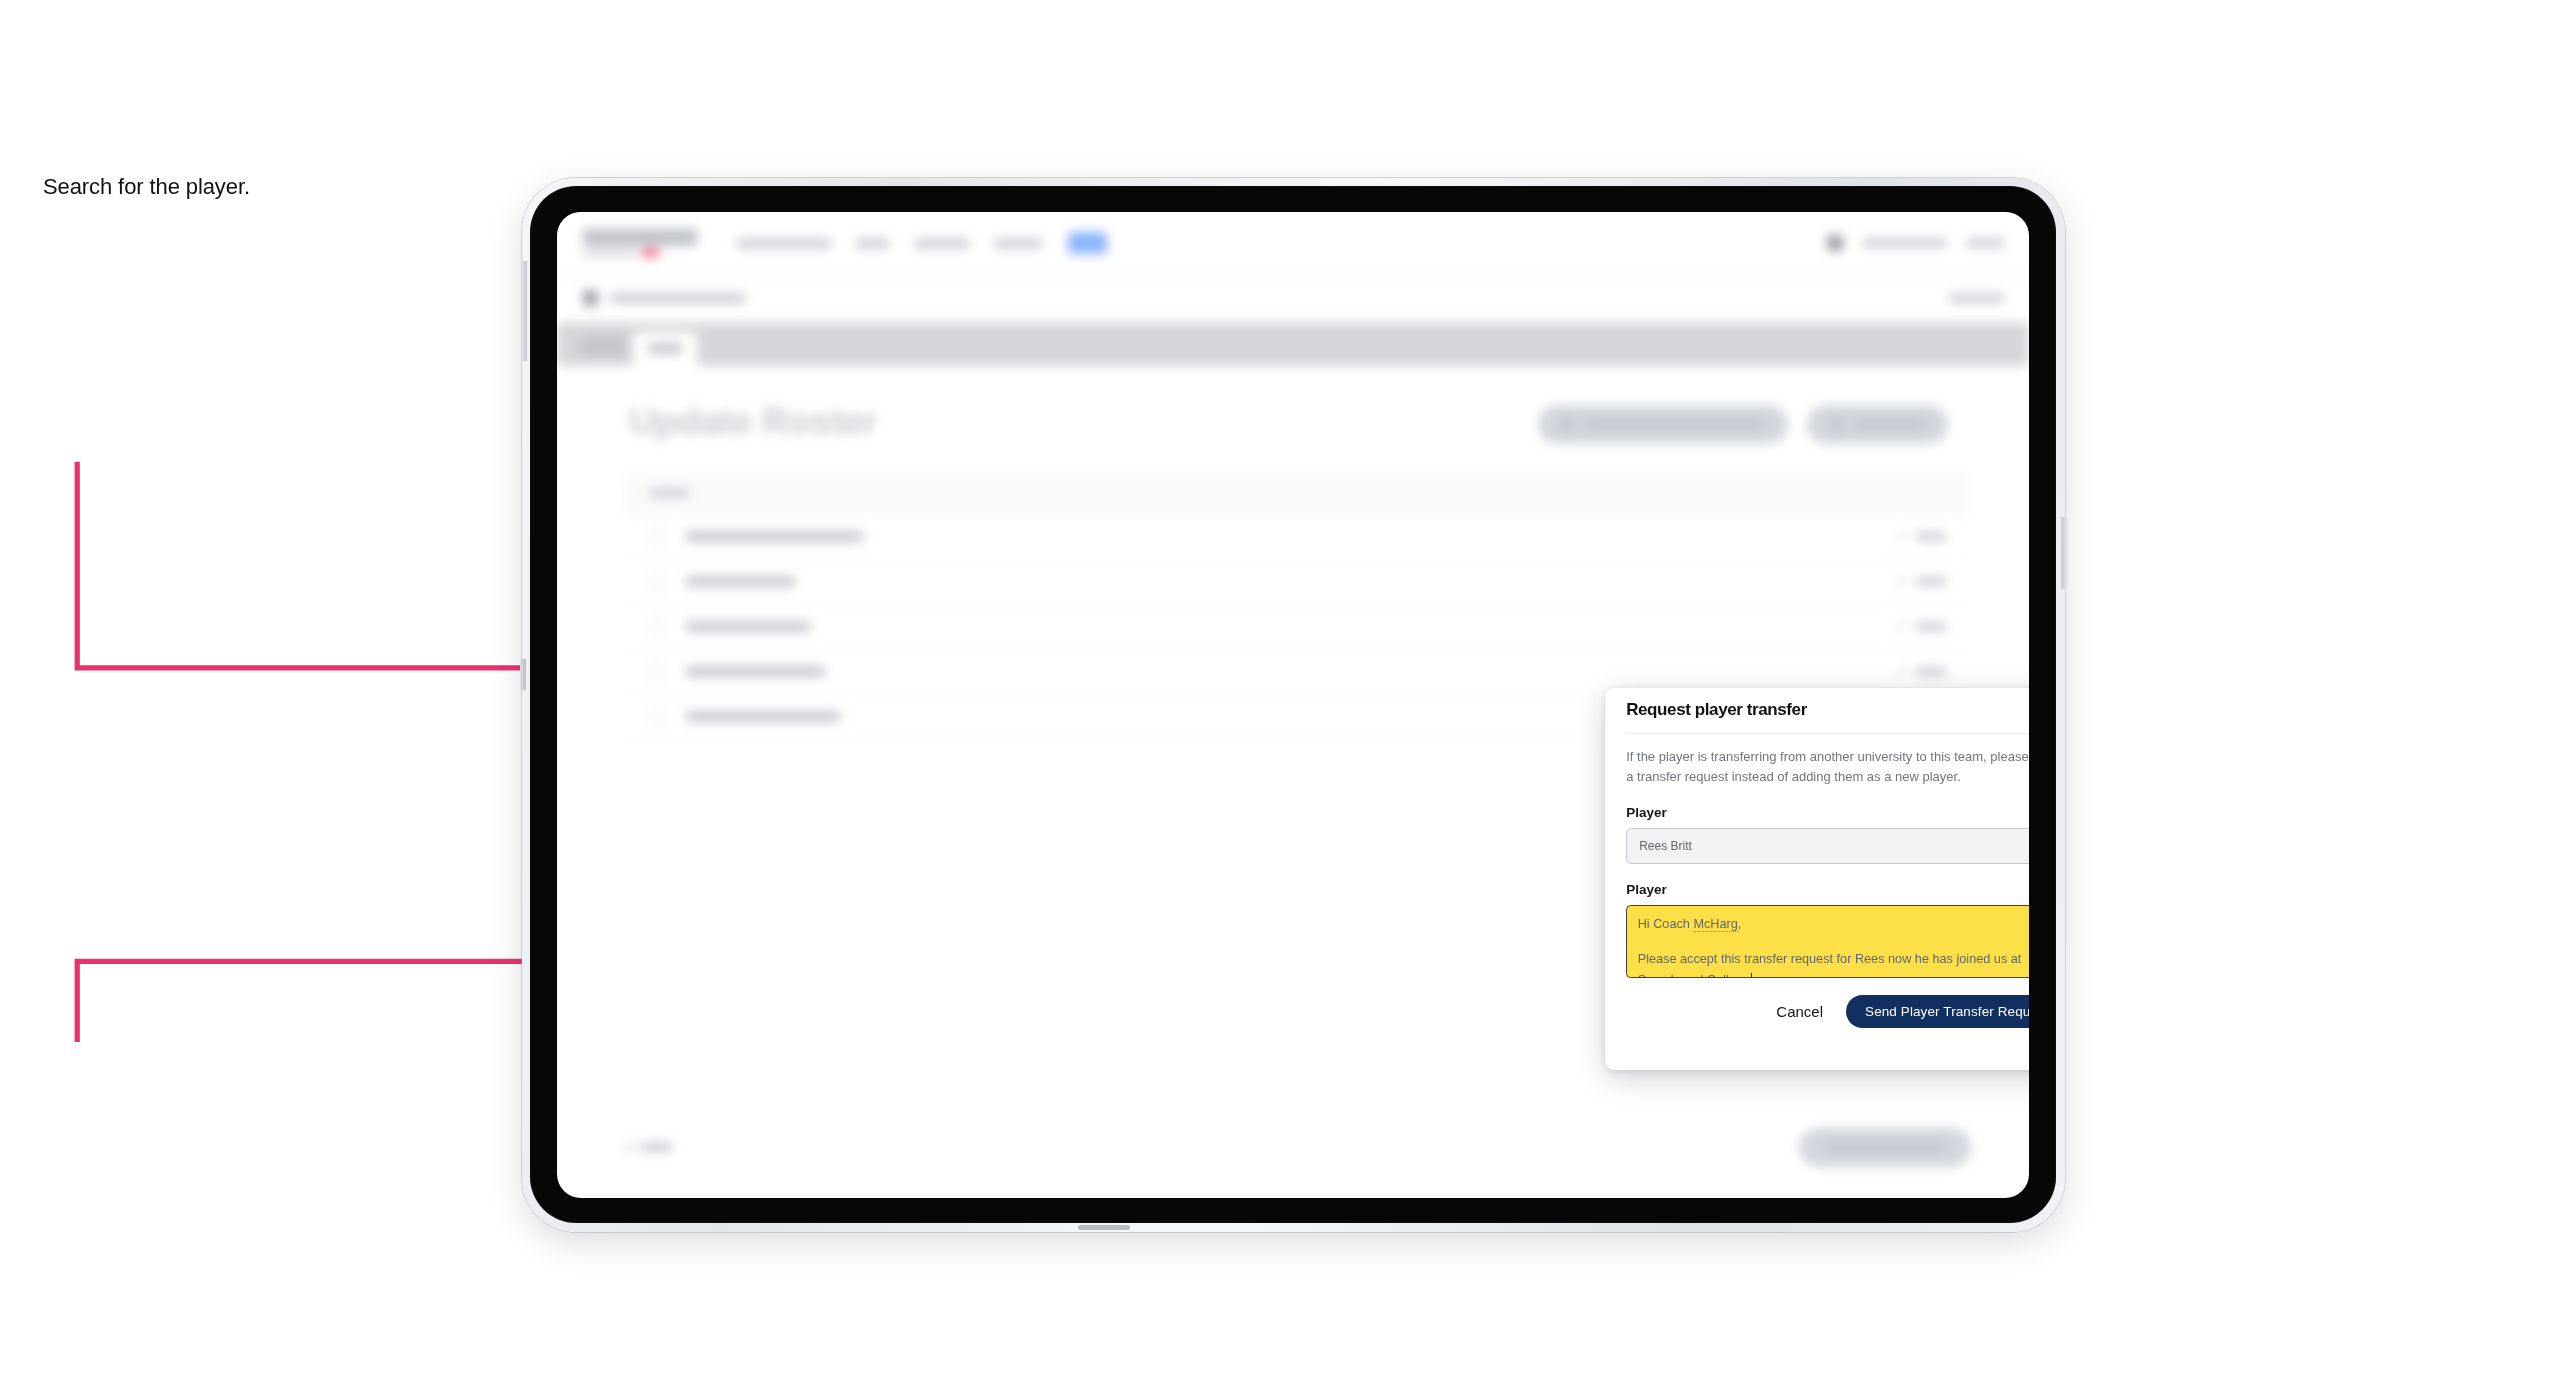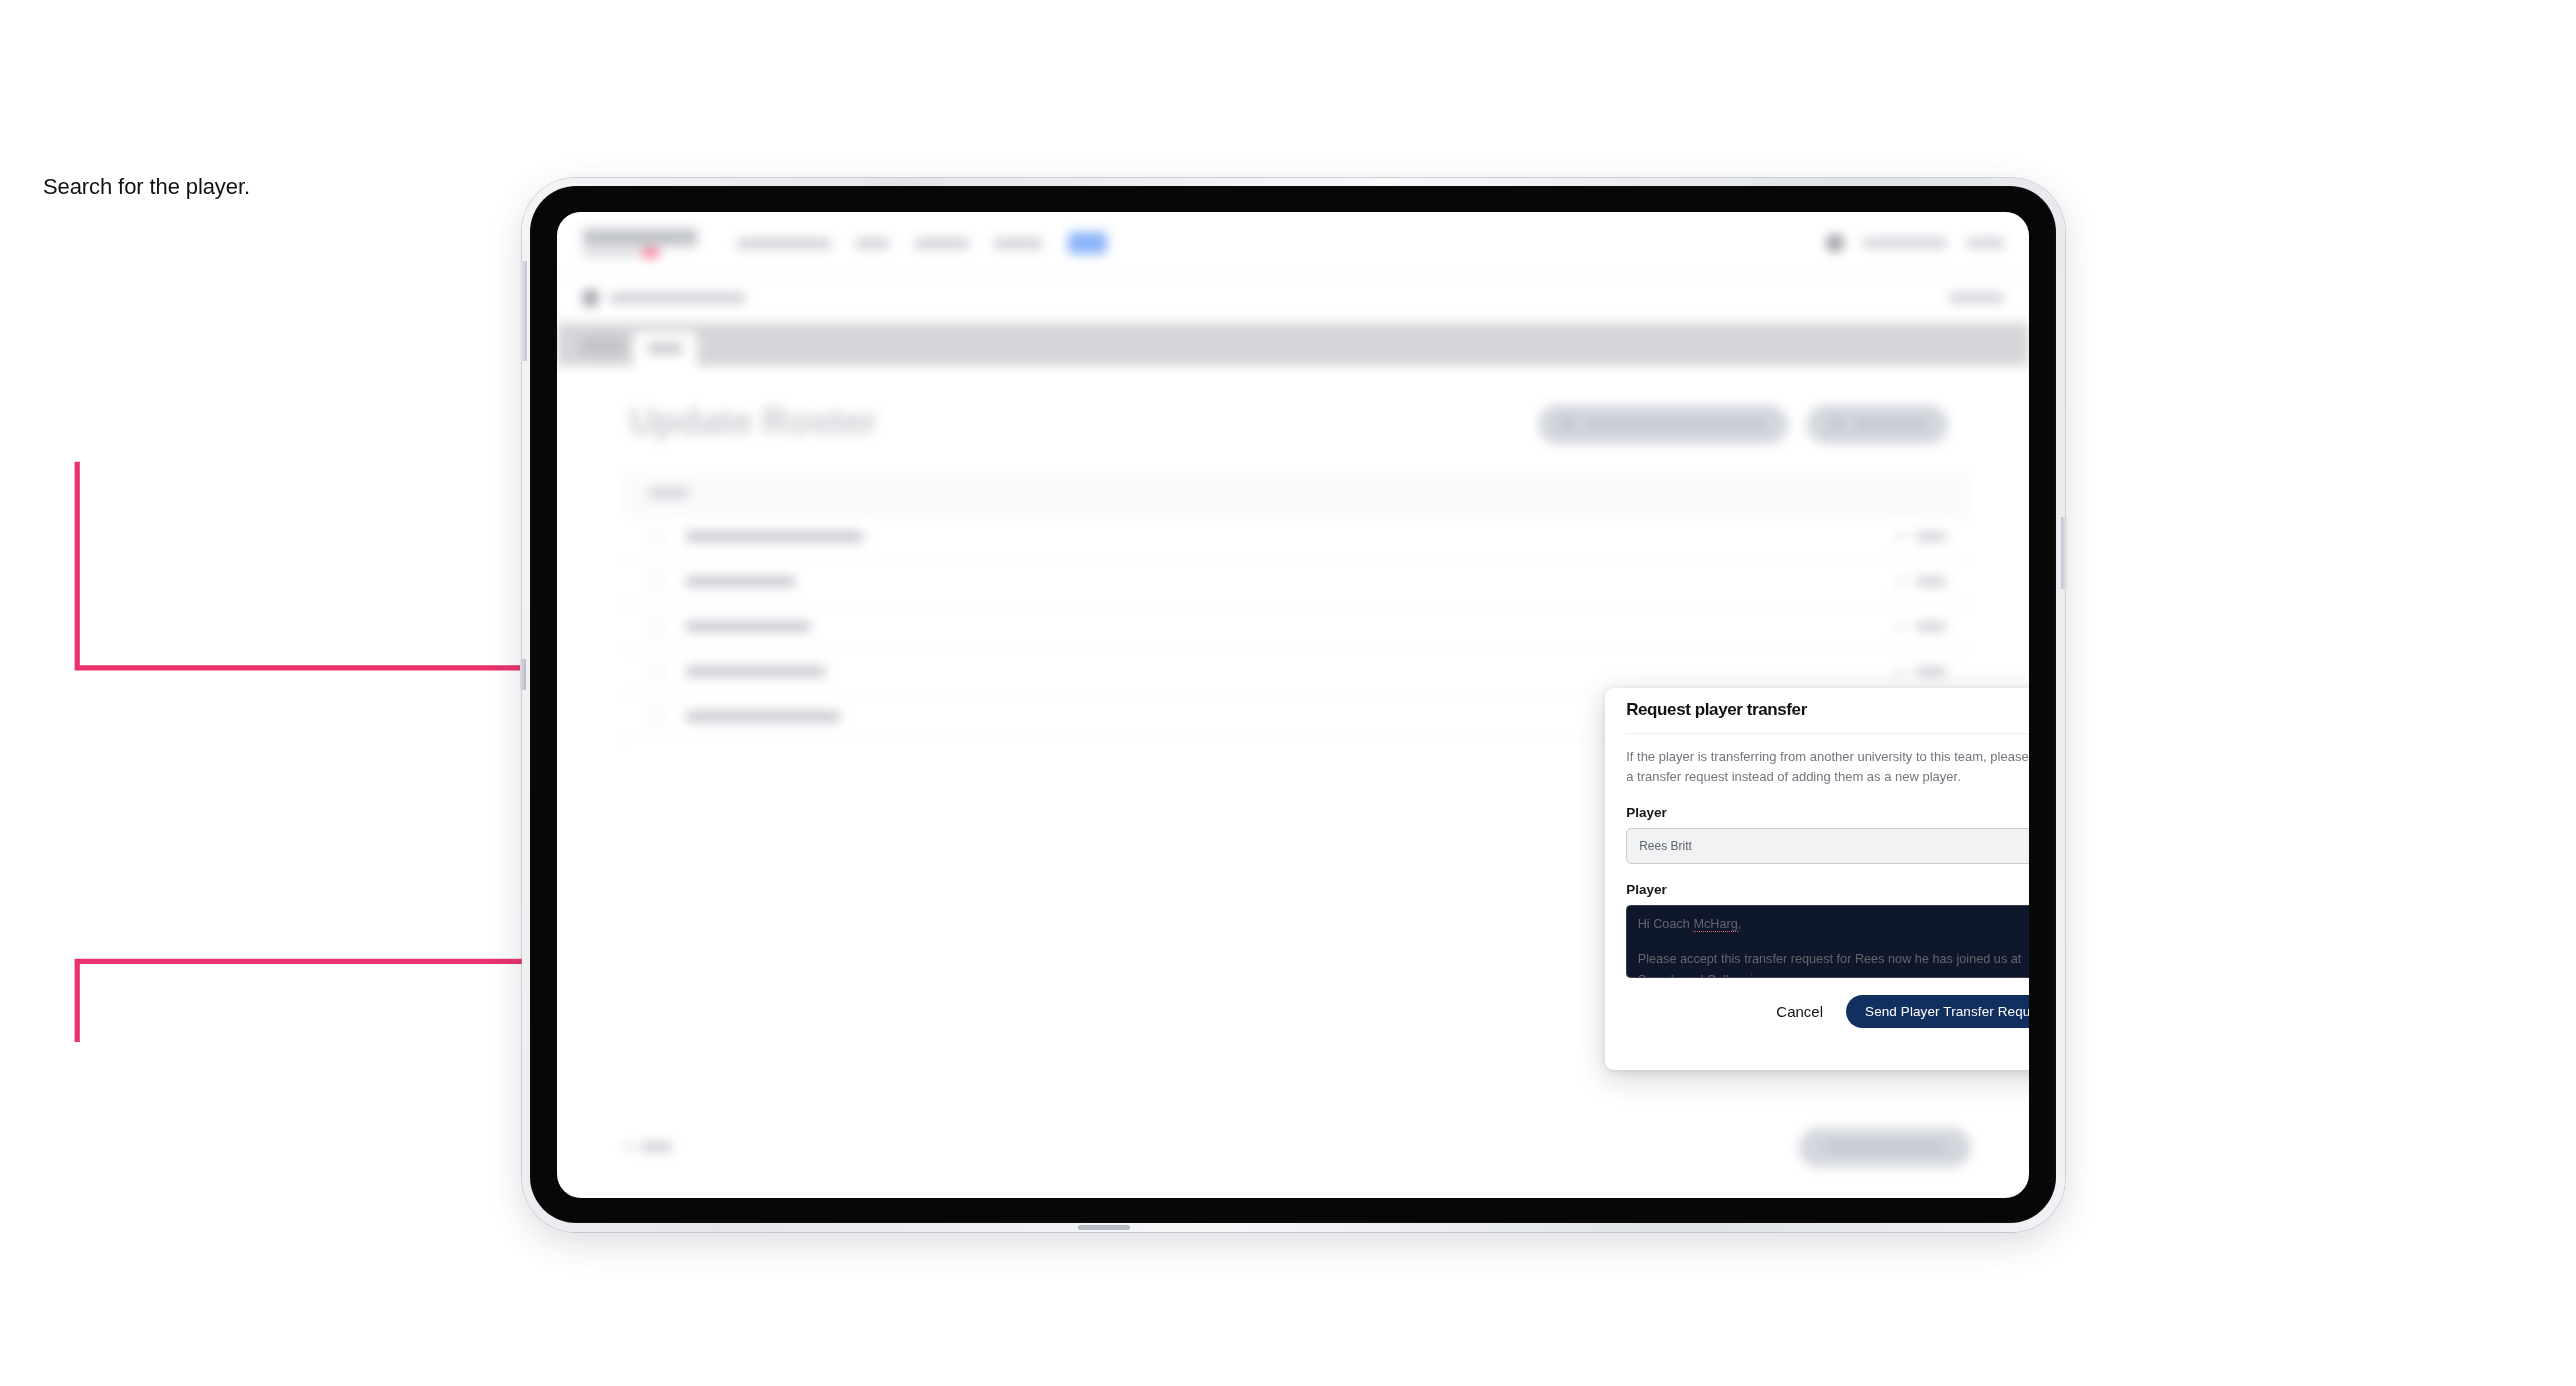--- a/index.html
+++ b/index.html
@@ -171,21 +171,21 @@
   .field-label { margin-top: 18px; font-size: 13.5px; font-weight: 700; color: #15171a; }
 
   .player-input {
     margin-top: 8.2px; width: 100%; height: 36px;
     background: #f1f2f4; border: 0.7px solid #c8cace; border-radius: 5.2px;
     display: flex; align-items: center; padding: 0 12px;
     font-size: 12px; color: #606469;
   }
   .message-area {
     margin-top: 8.2px; width: 100%; height: 73px;
-    background: #0f172a; border: 1.2px solid #3c3f44; border-radius: 4.5px;
+    background: #fde047; border: 1.2px solid #3c3f44; border-radius: 4.5px;
     padding: 7.5px 10.5px; position: relative; overflow: hidden;
     font-size: 12.7px; line-height: 1.62; color: #63676d;
   }
   .msg-l1 { position: relative; display: inline-block; }
   .msg-sp { border-bottom: 1.5px dotted #e0645f; }
   .msg-body { margin-top: 15px; }
   .caret { display: inline-block; width: 1px; height: 12.7px; background: #2a2d31;
            vertical-align: -2.2px; margin-left: 0.7px; }
 
   .modal-actions { margin-top: 16.5px; display: flex; align-items: center;

